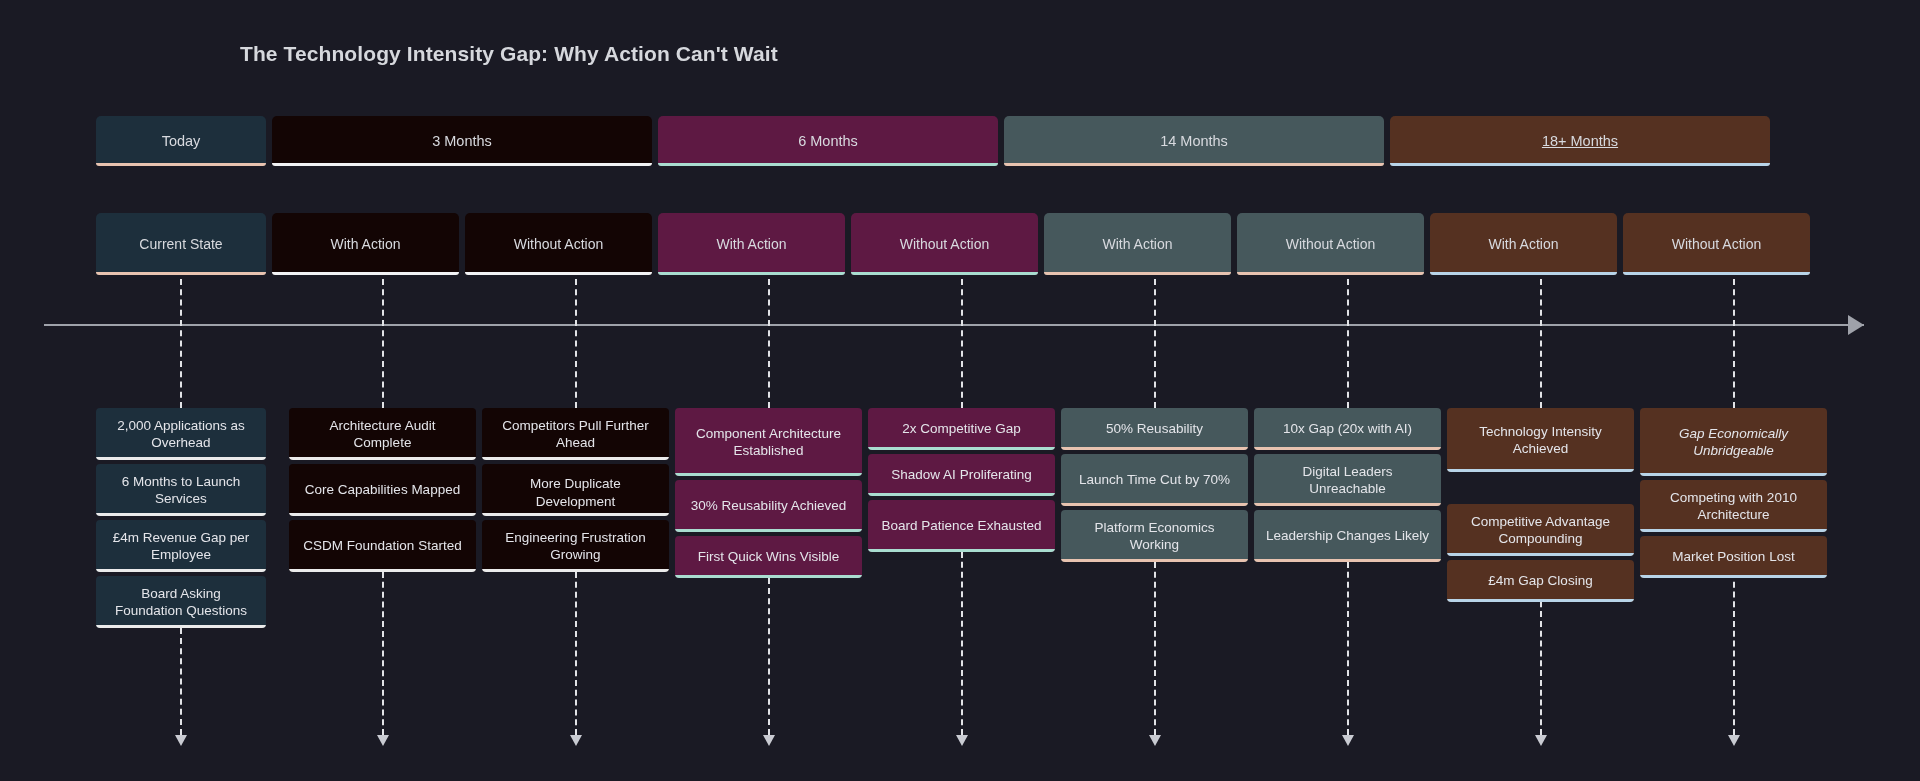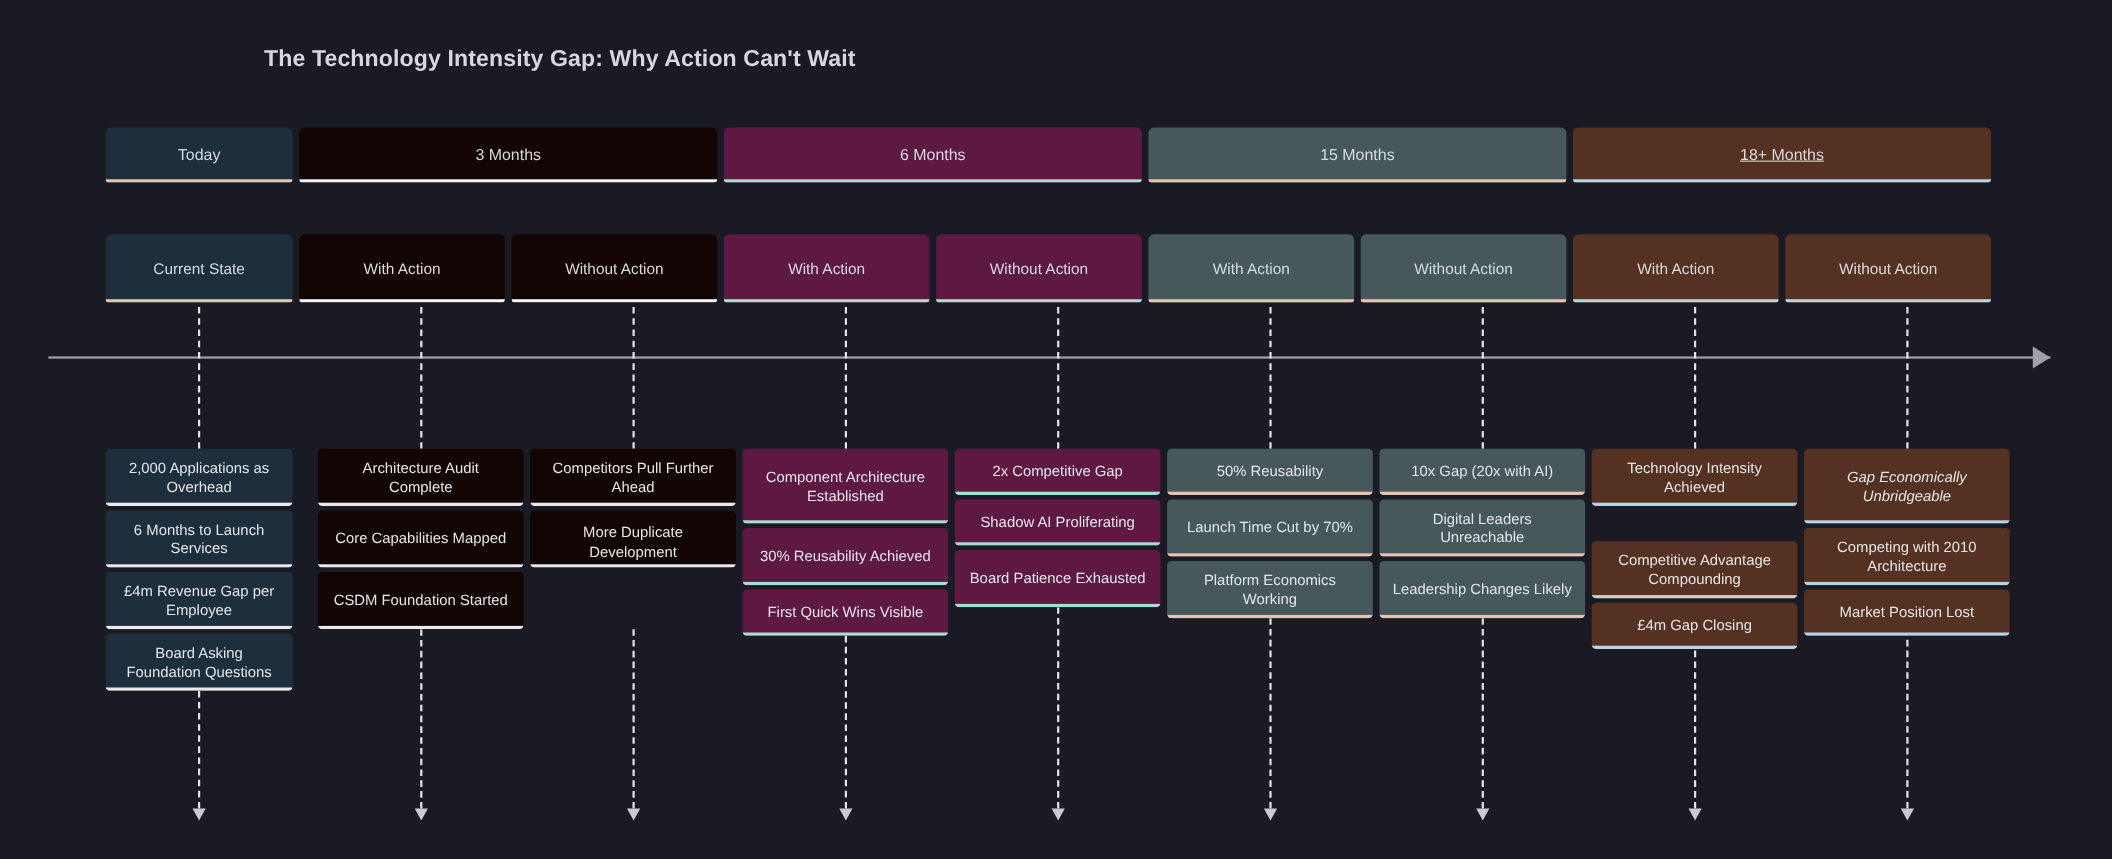--- a/index.html
+++ b/index.html
@@ -136,26 +136,26 @@
 
   <div class="period-row">
       <div class="period" style="background: rgb(29, 47, 60); width: 170px;">
         <span>Today</span>
         <div class="accent" style="background: rgb(232, 195, 176);"></div>
       </div>
       <div class="period" style="background: rgb(19, 5, 4); width: 380px;">
         <span>3 Months</span>
         <div class="accent" style="background: rgb(242, 243, 245);"></div>
       </div>
-      <div class="period" style="background: rgb(94, 25, 67); width: 380px;">
+      <div class="period" style="background: rgb(94, 25, 67); width: 340px;">
         <span>6 Months</span>
         <div class="accent" style="background: rgb(169, 221, 208);"></div>
       </div>
       <div class="period" style="background: rgb(70, 88, 92); width: 380px;">
-        <span>15 Months</span>
+        <span>14 Months</span>
         <div class="accent" style="background: rgb(232, 195, 176);"></div>
       </div>
       <div class="period" style="background: rgb(85, 49, 33); width: 380px; text-decoration: underline;">
         <span>18+ Months</span>
         <div class="accent" style="background: rgb(184, 212, 232);"></div>
       </div>
     </div>
 
   <div class="phase-row">
       <div class="phase" style="background: rgb(29, 47, 60); width: 170px;">
@@ -264,20 +264,24 @@
       </div>
       <div class="stack" style="left: 482px; top: 408px; width: 187px;">
         <div class="card" style="background: rgb(19, 5, 4); height: 52px;">
           <span>Competitors Pull Further Ahead</span>
           <div class="accent" style="background: rgb(235, 235, 235);"></div>
         </div>
         <div class="card" style="background: rgb(19, 5, 4); height: 52px; align-items: flex-end;">
           <span>More Duplicate Development</span>
           <div class="accent" style="background: rgb(235, 235, 235);"></div>
         </div>
+        <div class="card" style="background: rgb(19, 5, 4); height: 52px;">
+          <span>Engineering Frustration Growing</span>
+          <div class="accent" style="background: rgb(235, 235, 235);"></div>
+        </div>
       </div>
       <div class="stack" style="left: 675px; top: 408px; width: 187px;">
         <div class="card" style="background: rgb(94, 25, 67); height: 68px;">
           <span>Component Architecture Established</span>
           <div class="accent" style="background: rgb(169, 221, 208);"></div>
         </div>
         <div class="card" style="background: rgb(94, 25, 67); height: 52px;">
           <span>30% Reusability Achieved</span>
           <div class="accent" style="background: rgb(169, 221, 208);"></div>
         </div>
@@ -322,21 +326,21 @@
         <div class="card" style="background: rgb(70, 88, 92); height: 52px;">
           <span>Digital Leaders Unreachable</span>
           <div class="accent" style="background: rgb(232, 195, 176);"></div>
         </div>
         <div class="card" style="background: rgb(70, 88, 92); height: 52px;">
           <span>Leadership Changes Likely</span>
           <div class="accent" style="background: rgb(232, 195, 176);"></div>
         </div>
       </div>
       <div class="stack" style="left: 1447px; top: 408px; width: 187px;">
-        <div class="card" style="background: rgb(85, 49, 33); height: 52px;">
+        <div class="card" style="background: rgb(85, 49, 33); height: 64px;">
           <span>Technology Intensity Achieved</span>
           <div class="accent" style="background: rgb(184, 212, 232);"></div>
         </div>
         <div class="card" style="background: rgb(85, 49, 33); height: 52px; margin-top: 28px;">
           <span>Competitive Advantage Compounding</span>
           <div class="accent" style="background: rgb(184, 212, 232);"></div>
         </div>
         <div class="card" style="background: rgb(85, 49, 33); height: 42px;">
           <span>£4m Gap Closing</span>
           <div class="accent" style="background: rgb(184, 212, 232);"></div>

